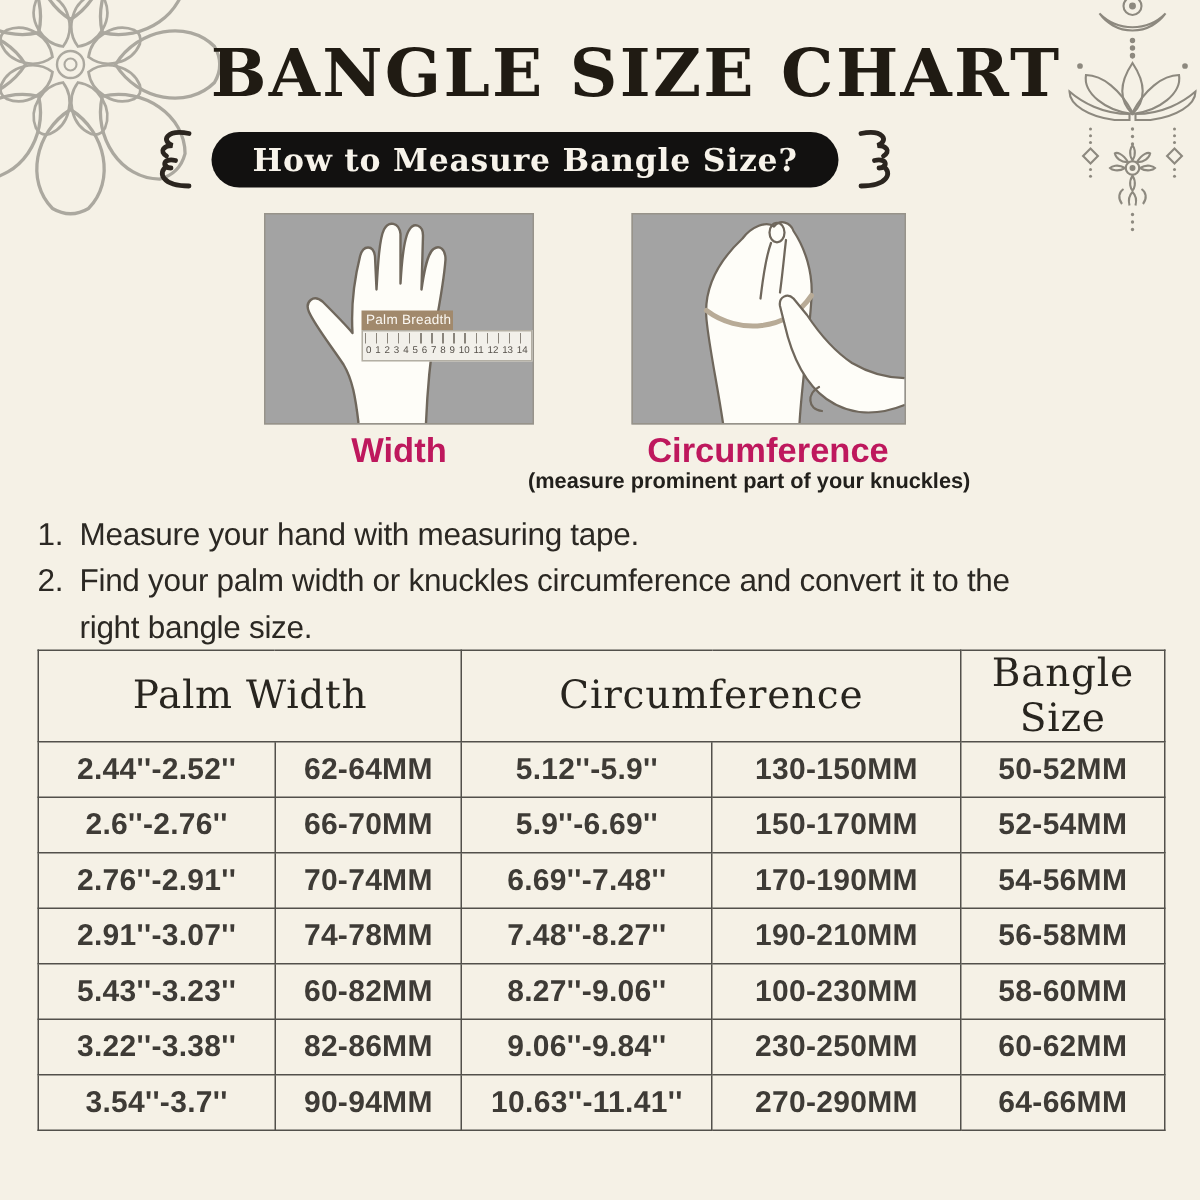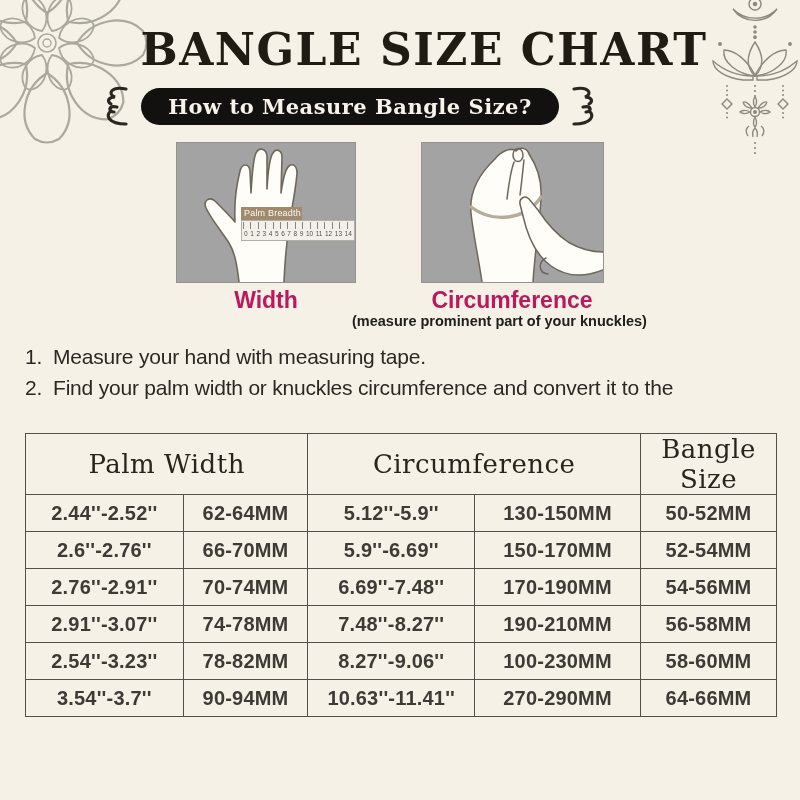--- a/index.html
+++ b/index.html
@@ -212,20 +212,21 @@
   <div class="caption-note">(measure prominent part of your knuckles)</div>
 
   <div class="instructions">
     <div class="instr-item">
       <span class="instr-num">1.</span>
       <span>Measure your hand with measuring tape.</span>
     </div>
     <div class="instr-item">
       <span class="instr-num">2.</span>
       <span>Find your palm width or knuckles circumference and convert it to the</span><br>
+      <span>right bangle size.</span>
     </div>
   </div>
 
   <table class="size-table">
     <colgroup id="size-table-cols">
         <col style="width: 21%;">
         <col style="width: 16.6%;">
         <col style="width: 22.2%;">
         <col style="width: 22.1%;">
         <col style="width: 18.1%;">
@@ -260,25 +261,32 @@
           <td>54-56MM</td>
         </tr>
         <tr>
           <td>2.91''-3.07''</td>
           <td>74-78MM</td>
           <td>7.48''-8.27''</td>
           <td>190-210MM</td>
           <td>56-58MM</td>
         </tr>
         <tr>
-          <td>2.54''-3.23''</td>
-          <td>78-82MM</td>
+          <td>5.43''-3.23''</td>
+          <td>60-82MM</td>
           <td>8.27''-9.06''</td>
           <td>100-230MM</td>
           <td>58-60MM</td>
+        </tr>
+        <tr>
+          <td>3.22''-3.38''</td>
+          <td>82-86MM</td>
+          <td>9.06''-9.84''</td>
+          <td>230-250MM</td>
+          <td>60-62MM</td>
         </tr>
         <tr>
           <td>3.54''-3.7''</td>
           <td>90-94MM</td>
           <td>10.63''-11.41''</td>
           <td>270-290MM</td>
           <td>64-66MM</td>
         </tr>
       </tbody>
   </table>

